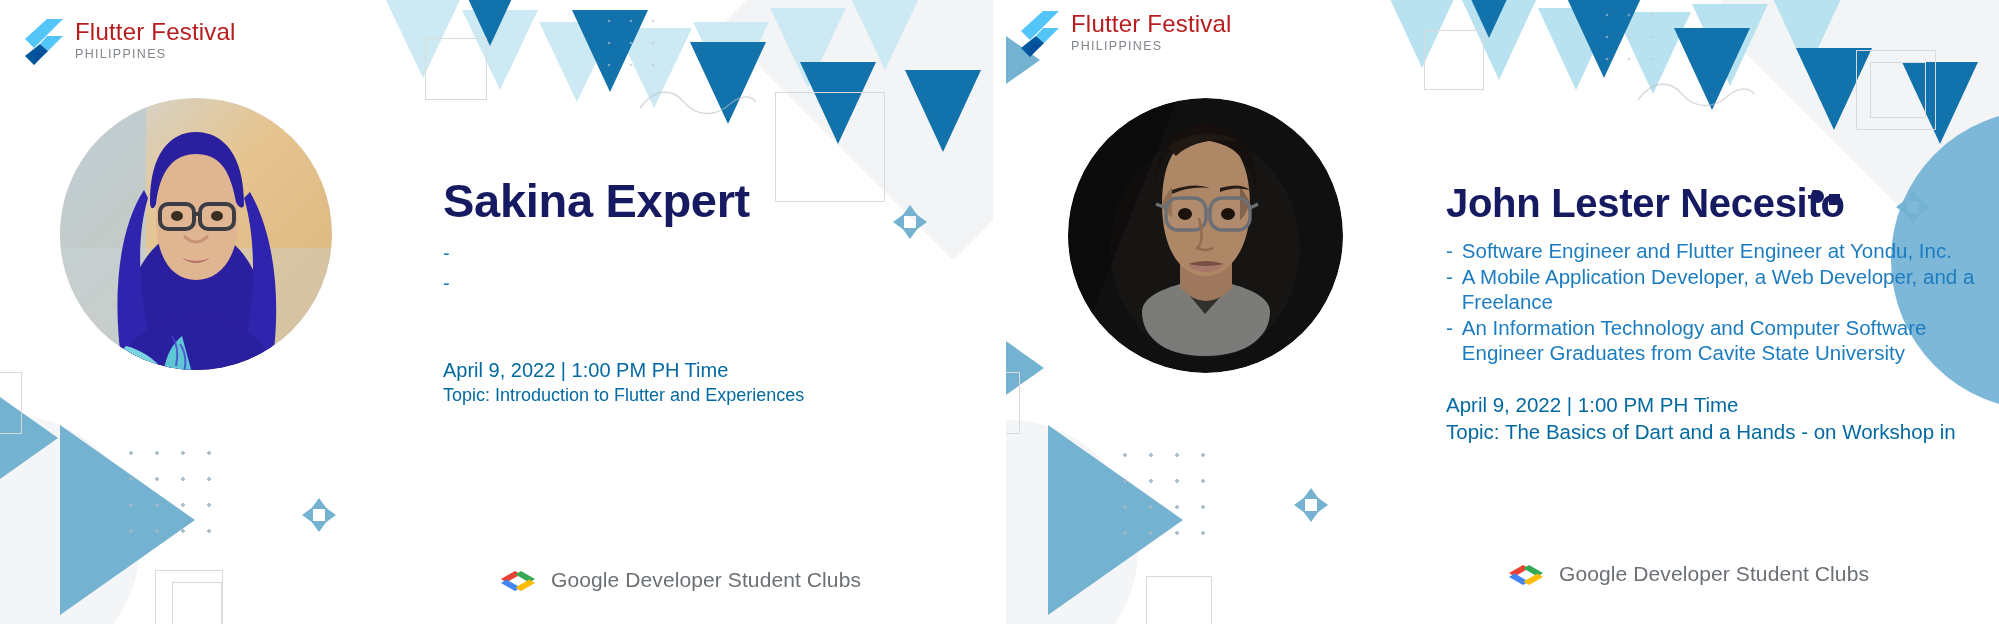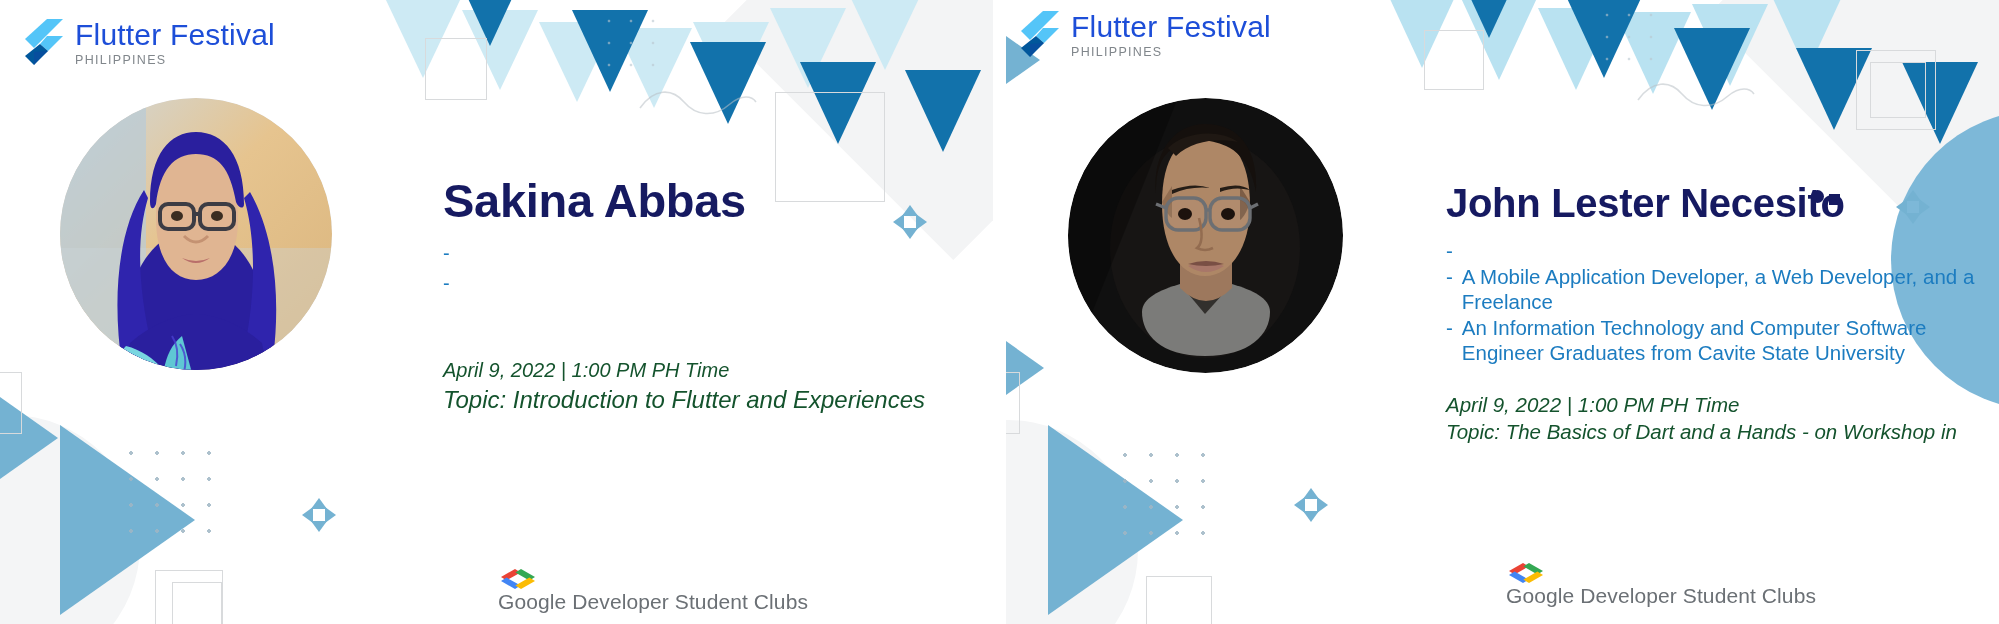--- a/index.html
+++ b/index.html
@@ -105,21 +105,21 @@
 
   
   .navy-dot { width:13px; height:13px; border-radius:50%; background:#161a61; }
   .navy-sq  { width:11px; height:11px; background:#161a61; }
 
   
   .brand { position:absolute; display:flex; align-items:flex-start; z-index:30; }
   .brand-mark { width:44px; height:48px; position:relative; flex:0 0 auto; margin-right:11px; }
   .brand-text { padding-top:2px; }
   .brand-title {
-    font-size:30px; color:#1d4ed8; letter-spacing:.2px;
+    font-size:24px; color:#b91c1c; letter-spacing:.2px;
     line-height:1.0; white-space:nowrap;
   }
   .brand-sub {
     font-size:12.5px; color:#80868b; letter-spacing:1.3px;
     margin-top:3px;
   }
 
   
   .portrait {
     position:absolute; border-radius:50%; overflow:hidden; z-index:20;
@@ -132,24 +132,24 @@
   .sp-name {
     font-weight:bold; color:#161a61; letter-spacing:-.3px;
     line-height:1.05;
   }
   .bullets { list-style:none; }
   .bullets li {
     display:flex; color:#1c7cc0;
     line-height:1.22;
   }
   .bullets li .dash { flex:0 0 auto; margin-right:9px; }
-  .meta { color:#14532d; line-height:1.33;font-style:italic; }
-
-  
-  .gdsc { position:absolute; display:flex; align-items:flex-start; z-index:30;flex-direction:column; }
+  .meta { color:#0369a1; line-height:1.33; }
+
+  
+  .gdsc { position:absolute; display:flex; align-items:flex-end; z-index:30; }
   .gdsc-mark { width:40px; height:22px; position:relative; flex:0 0 auto; margin-right:13px; }
   .gdsc-label { font-size:21px; color:#6b7075; letter-spacing:.1px; white-space:nowrap; }
 </style>
 </head>
 <body>
 
 <div class="card card-left">
 
   <div class="deco gray-wedge" style="top:-70px;left:760px;width:330px;height:250px;transform:rotate(45deg);"></div>
 
@@ -253,31 +253,31 @@
           <g stroke="#4a3fd0" stroke-width="2" fill="none" opacity=".8">
             <path d="M112 238 q8 12 4 30"></path>
               <path d="M120 246 q8 12 4 28"></path>
           </g>
         </g>
       </svg>
     </div>
   </div>
 
   <div class="content" style="top:176px;left:443px;width:530px;">
-    <div class="sp-name" style="font-size:47px;">Sakina Abbas</div>
+    <div class="sp-name" style="font-size:47px;">Sakina Expert</div>
     <ul class="bullets" style="margin-top:16px;font-size:20px;">
       <li>
         <span class="dash">-</span>
       </li>
       <li style="margin-top:5px;">
         <span class="dash">-</span>
       </li>
     </ul>
     <div class="meta" style="margin-top:62px;font-size:20px;">April 9, 2022  |  1:00 PM PH Time</div>
-    <div class="meta" style="font-size:24px;">Topic: Introduction to Flutter and Experiences</div>
+    <div class="meta" style="font-size:18px;">Topic: Introduction to Flutter and Experiences</div>
   </div>
 
   <div class="gdsc" style="top:568px;left:498px;">
     <span class="gdsc-mark">
       <svg width="40" height="22" viewBox="0 0 40 22">
         <path d="M17 1 L3 9 L8.6 12.4 L22.6 4.4 Z" fill="#ea4335"></path>
         <path d="M3 13 L17 21 L22.6 17.6 L8.6 9.6 Z" fill="#4285f4"></path>
         <path d="M23 1 L37 9 L31.4 12.4 L17.4 4.4 Z" fill="#34a853"></path>
         <path d="M37 13 L23 21 L17.4 17.6 L31.4 9.6 Z" fill="#fbbc04"></path>
       </svg>
@@ -400,20 +400,21 @@
         </g>
       </svg>
     </div>
   </div>
 
   <div class="content" style="top:182px;left:440px;width:560px;">
     <div class="sp-name" style="font-size:40px;">John Lester Necesito</div>
     <ul class="bullets" style="margin-top:14px;font-size:20.5px;">
       <li>
         <span class="dash">-</span>
+        <span>Software Engineer and Flutter Engineer at Yondu, Inc.</span>
       </li>
       <li style="margin-top:1px;">
         <span class="dash">-</span>
         <span>A Mobile Application Developer, a Web Developer, and a Freelance</span>
       </li>
       <li style="margin-top:1px;">
         <span class="dash">-</span>
         <span>An Information Technology and Computer Software Engineer Graduates from Cavite State University</span>
       </li>
     </ul>

